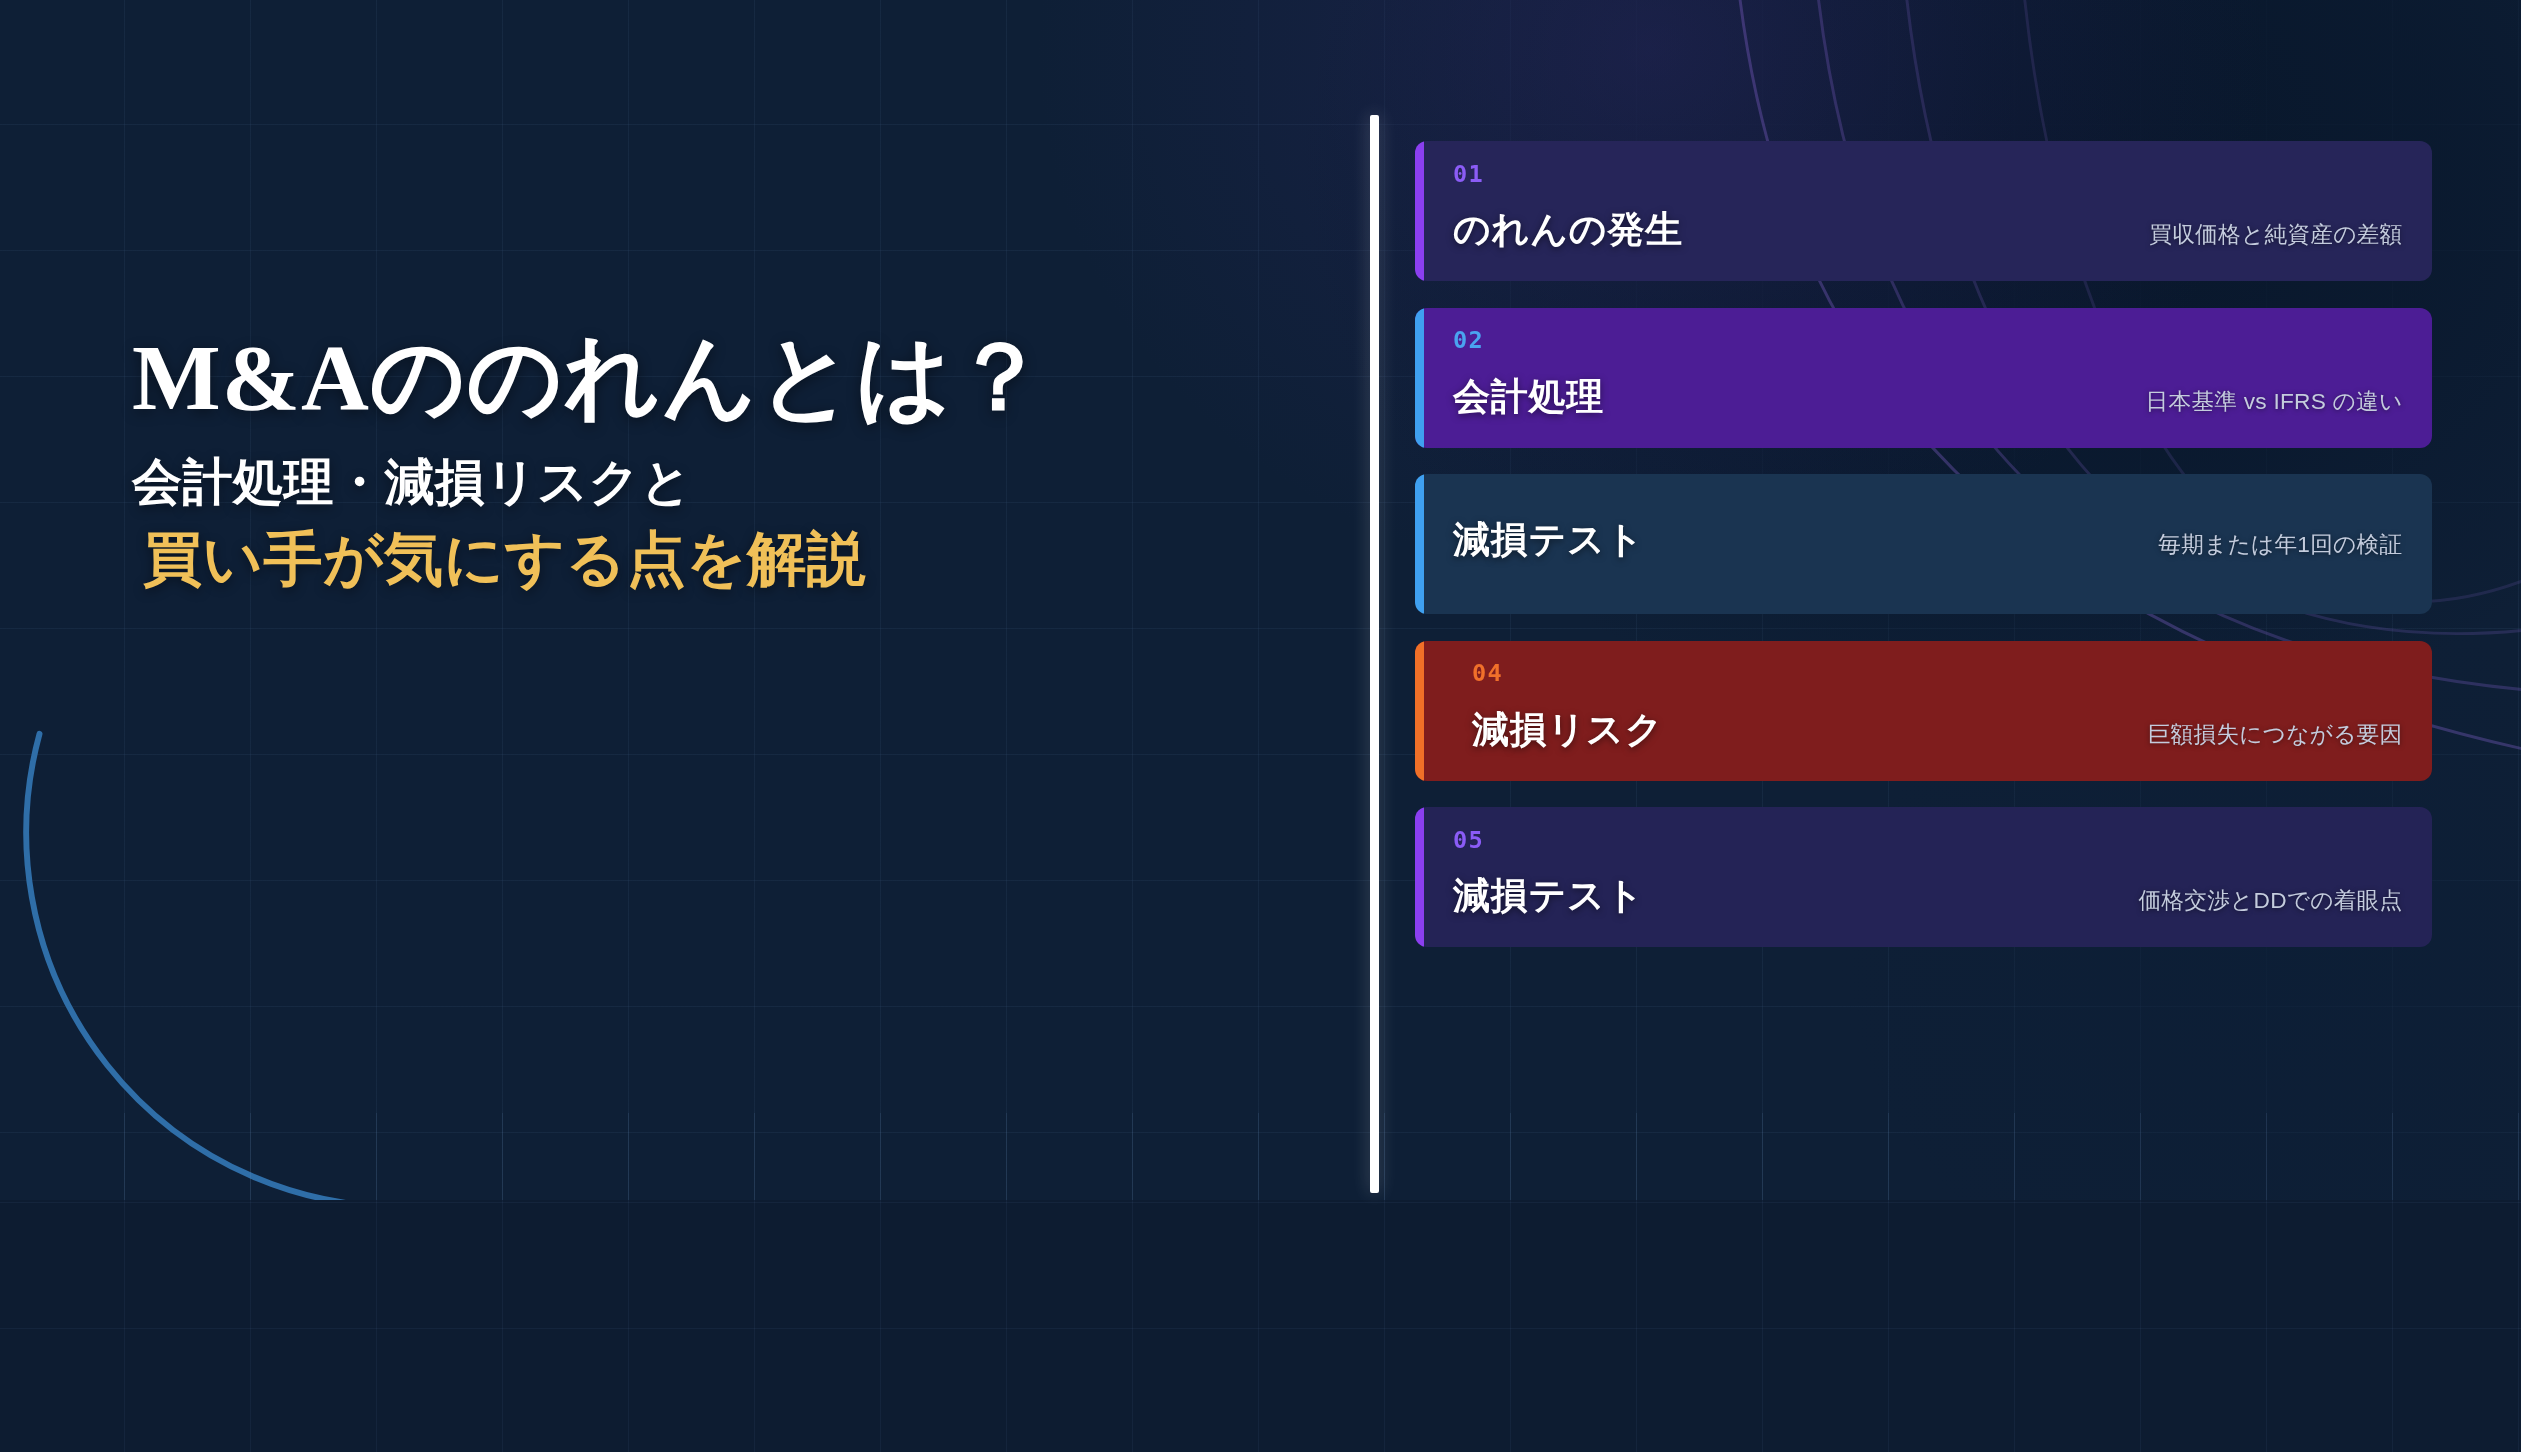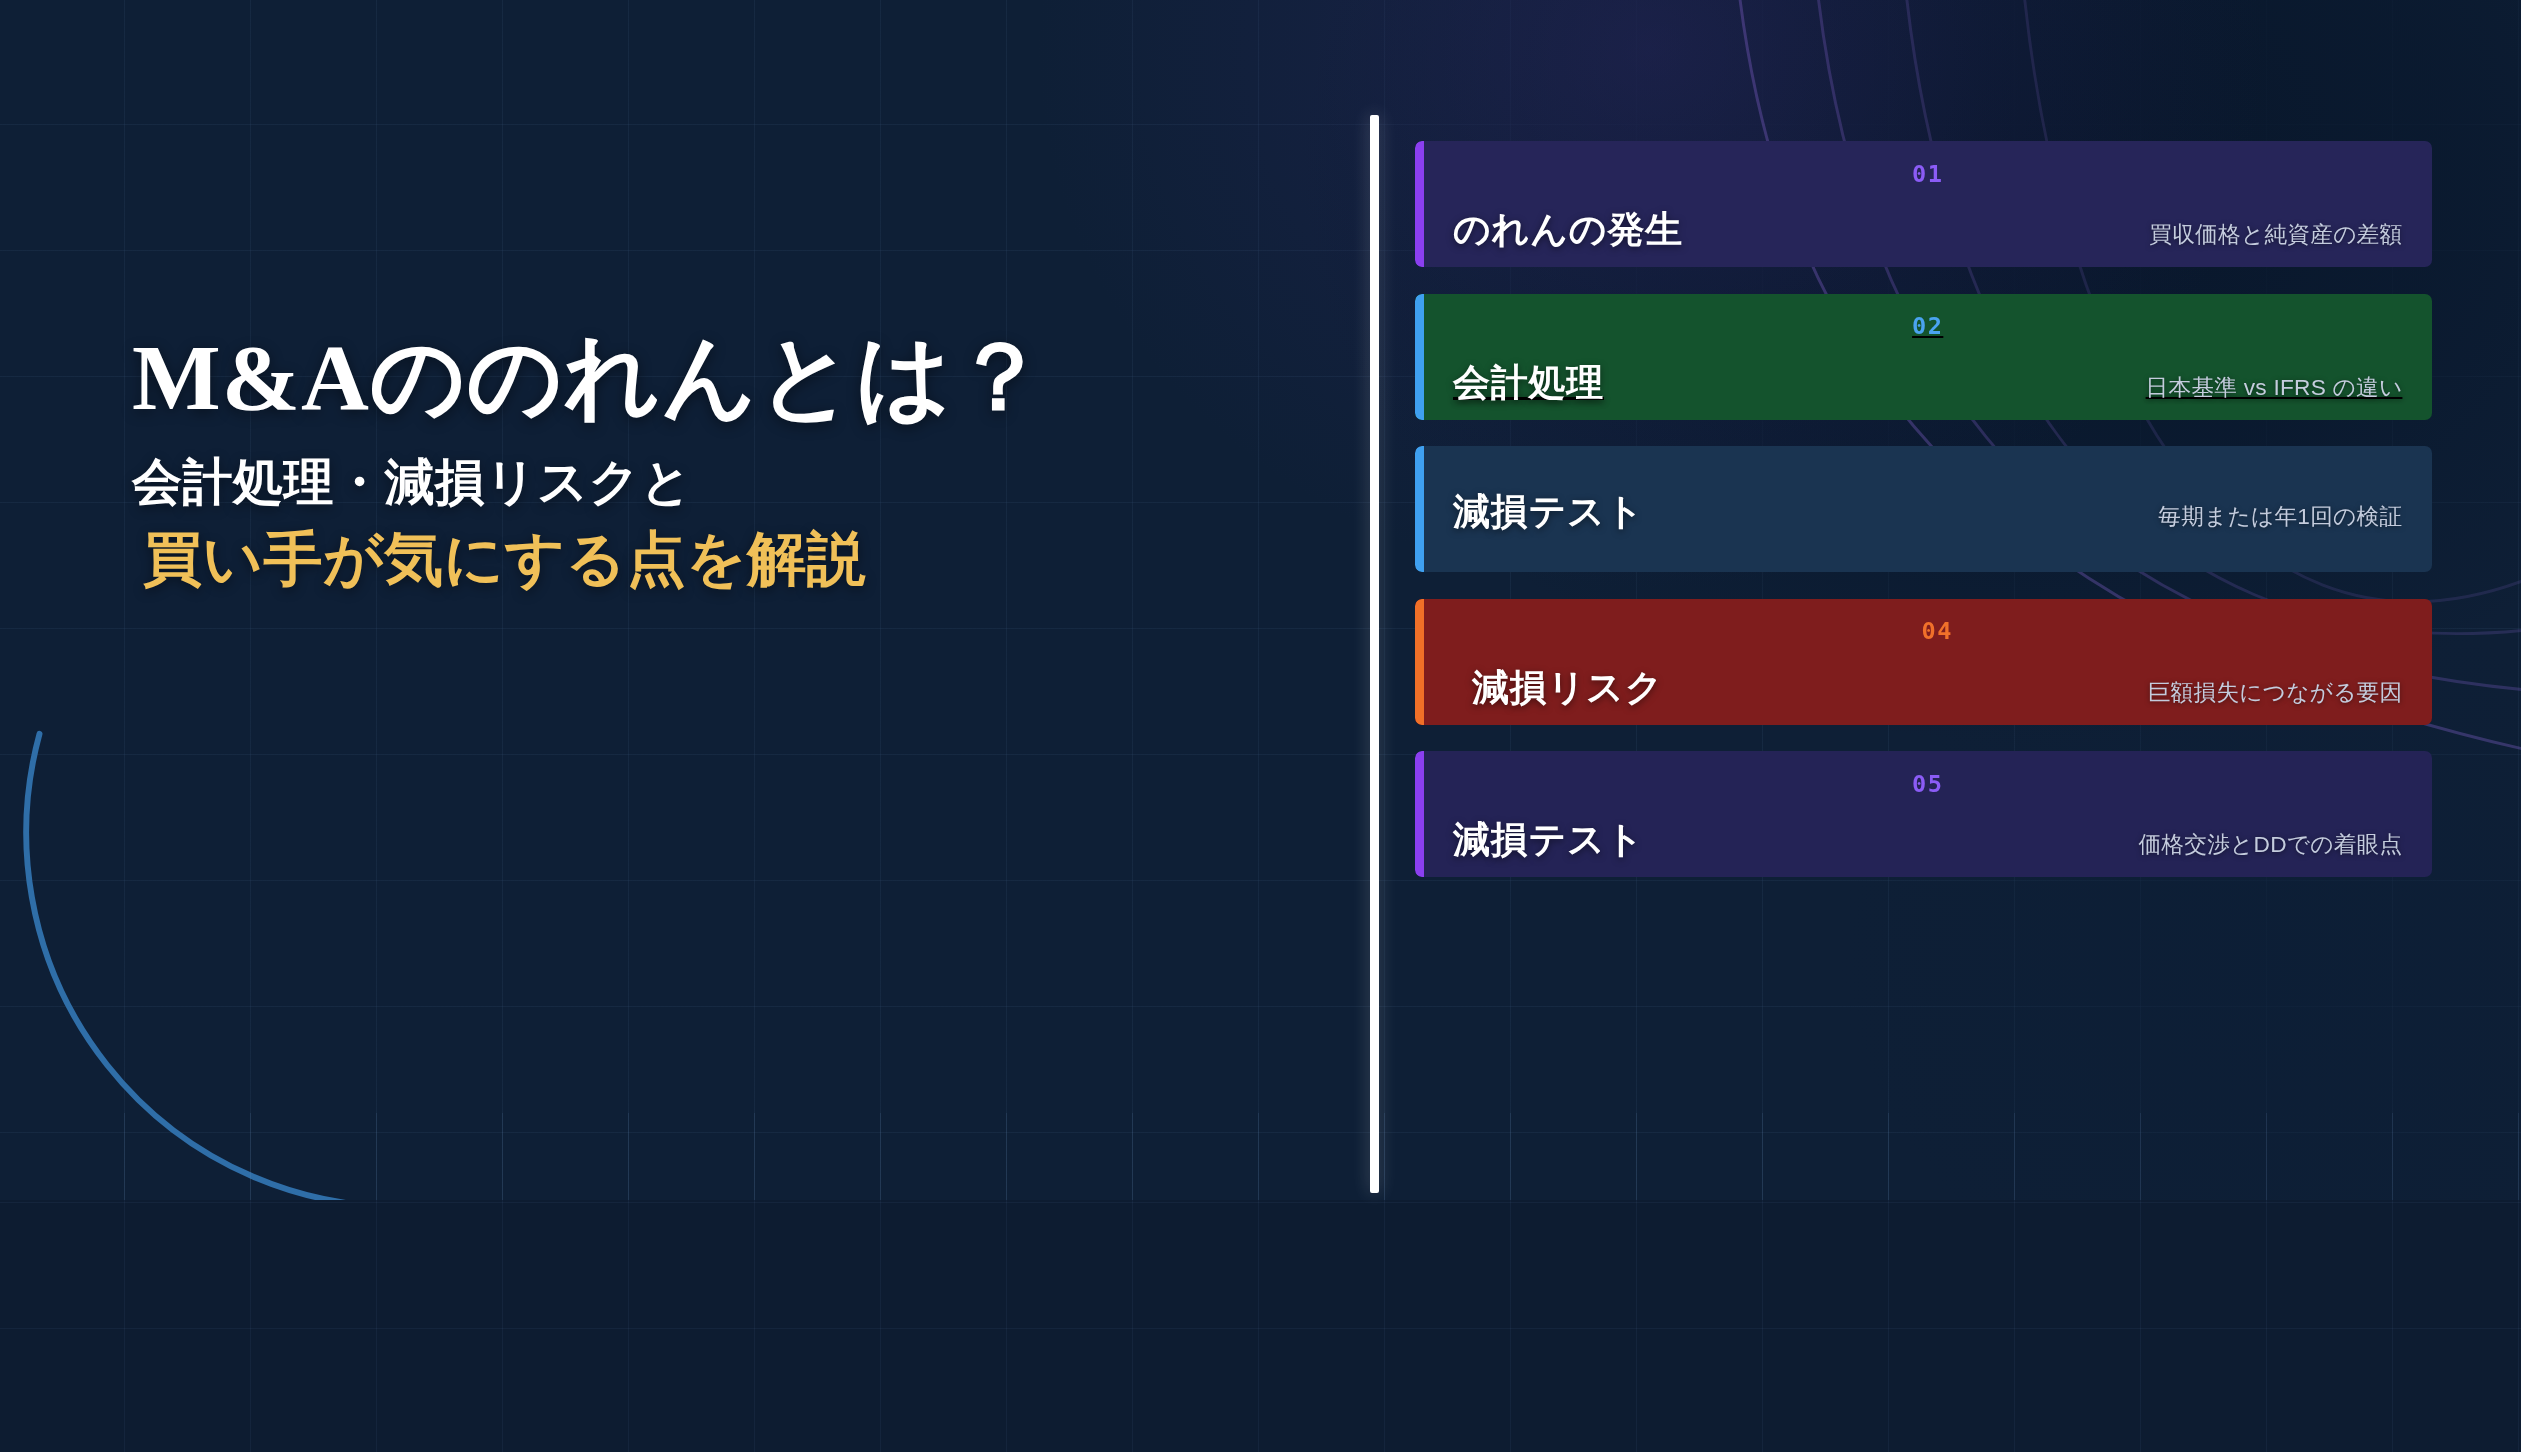--- a/index.html
+++ b/index.html
@@ -127,27 +127,26 @@
   }
 
   
   .cards {
     position:absolute;
     left:1415px; top:141px;
     width:1017px;
   }
   .card {
     position:relative;
-    height:126px;
+    height:140px;
     margin-bottom:26.6px;
-    border-radius:7px;
+    border-radius:12px;
     overflow:hidden;
     display:flex;
     align-items:stretch;
-    text-align:center;
   }
   .card:last-child { margin-bottom:16px; }
 
   .accent {
     position:absolute;
     left:0; top:0; bottom:0;
     width:8.9px;
     border-radius:6.9px 0 0 6.9px;
   }
   .card-body {
@@ -186,21 +185,21 @@
     letter-spacing:0.01em;
     white-space:nowrap;
     text-shadow:0 1px 4.9px rgba(0,0,0,0.5);
   }
 
   
   .c1 { background:#262559; }
   .c1 .accent { background:#8b3ff0; }
   .c1 .card-num { color:#8b5cf6; }
 
-  .c2 { background:#14532d;text-decoration:underline; }
+  .c2 { background:#4c1d95; }
   .c2 .accent { background:#3fa0f0; }
   .c2 .card-num { color:#4aa3f0; }
 
   .c3 { background:#1a3451; }
   .c3 .accent { background:#3fa0f0; }
   .c3 .card-num { color:#4aa3f0; }
 
   .c4 { background:#7f1d1d;padding-left:19px; }
   .c4 .accent { background:#f07028; }
   .c4 .card-num { color:#f0702a; }

